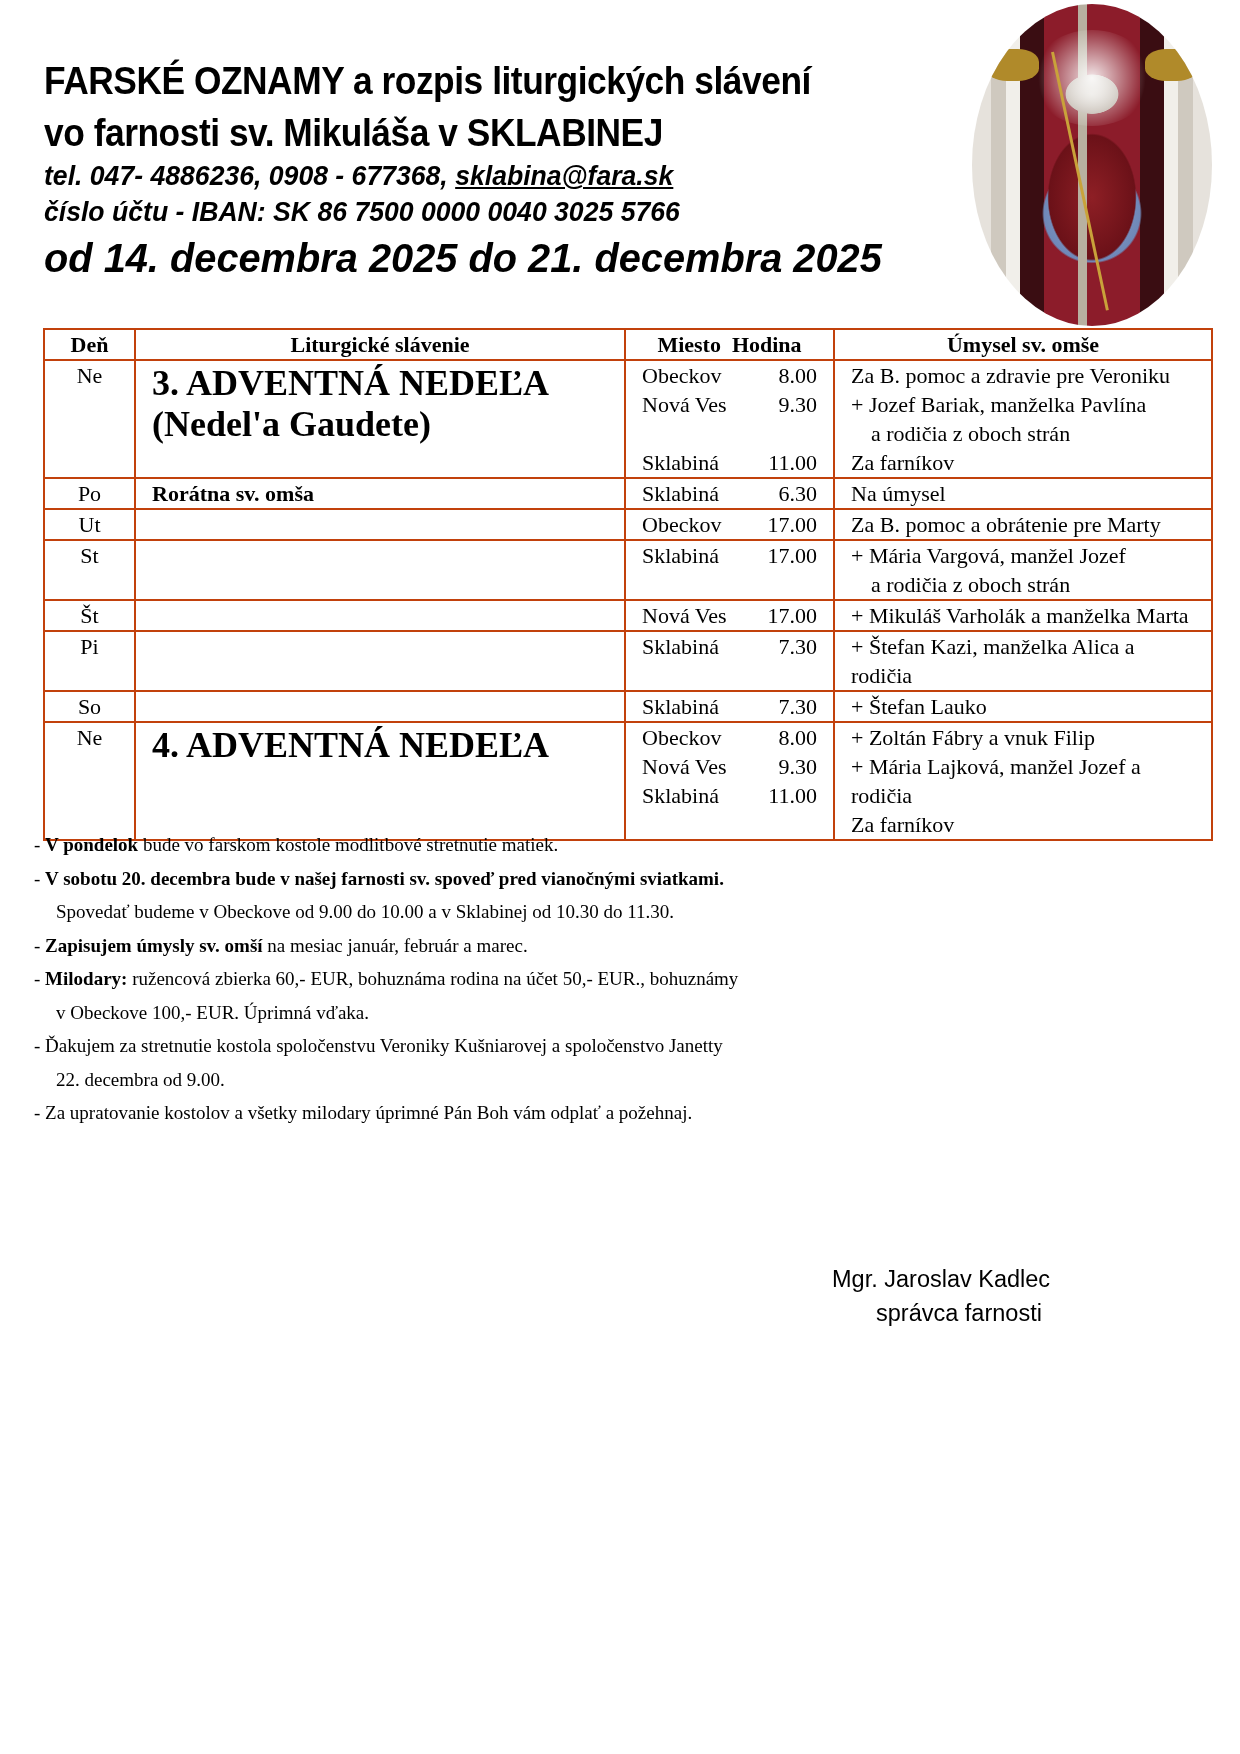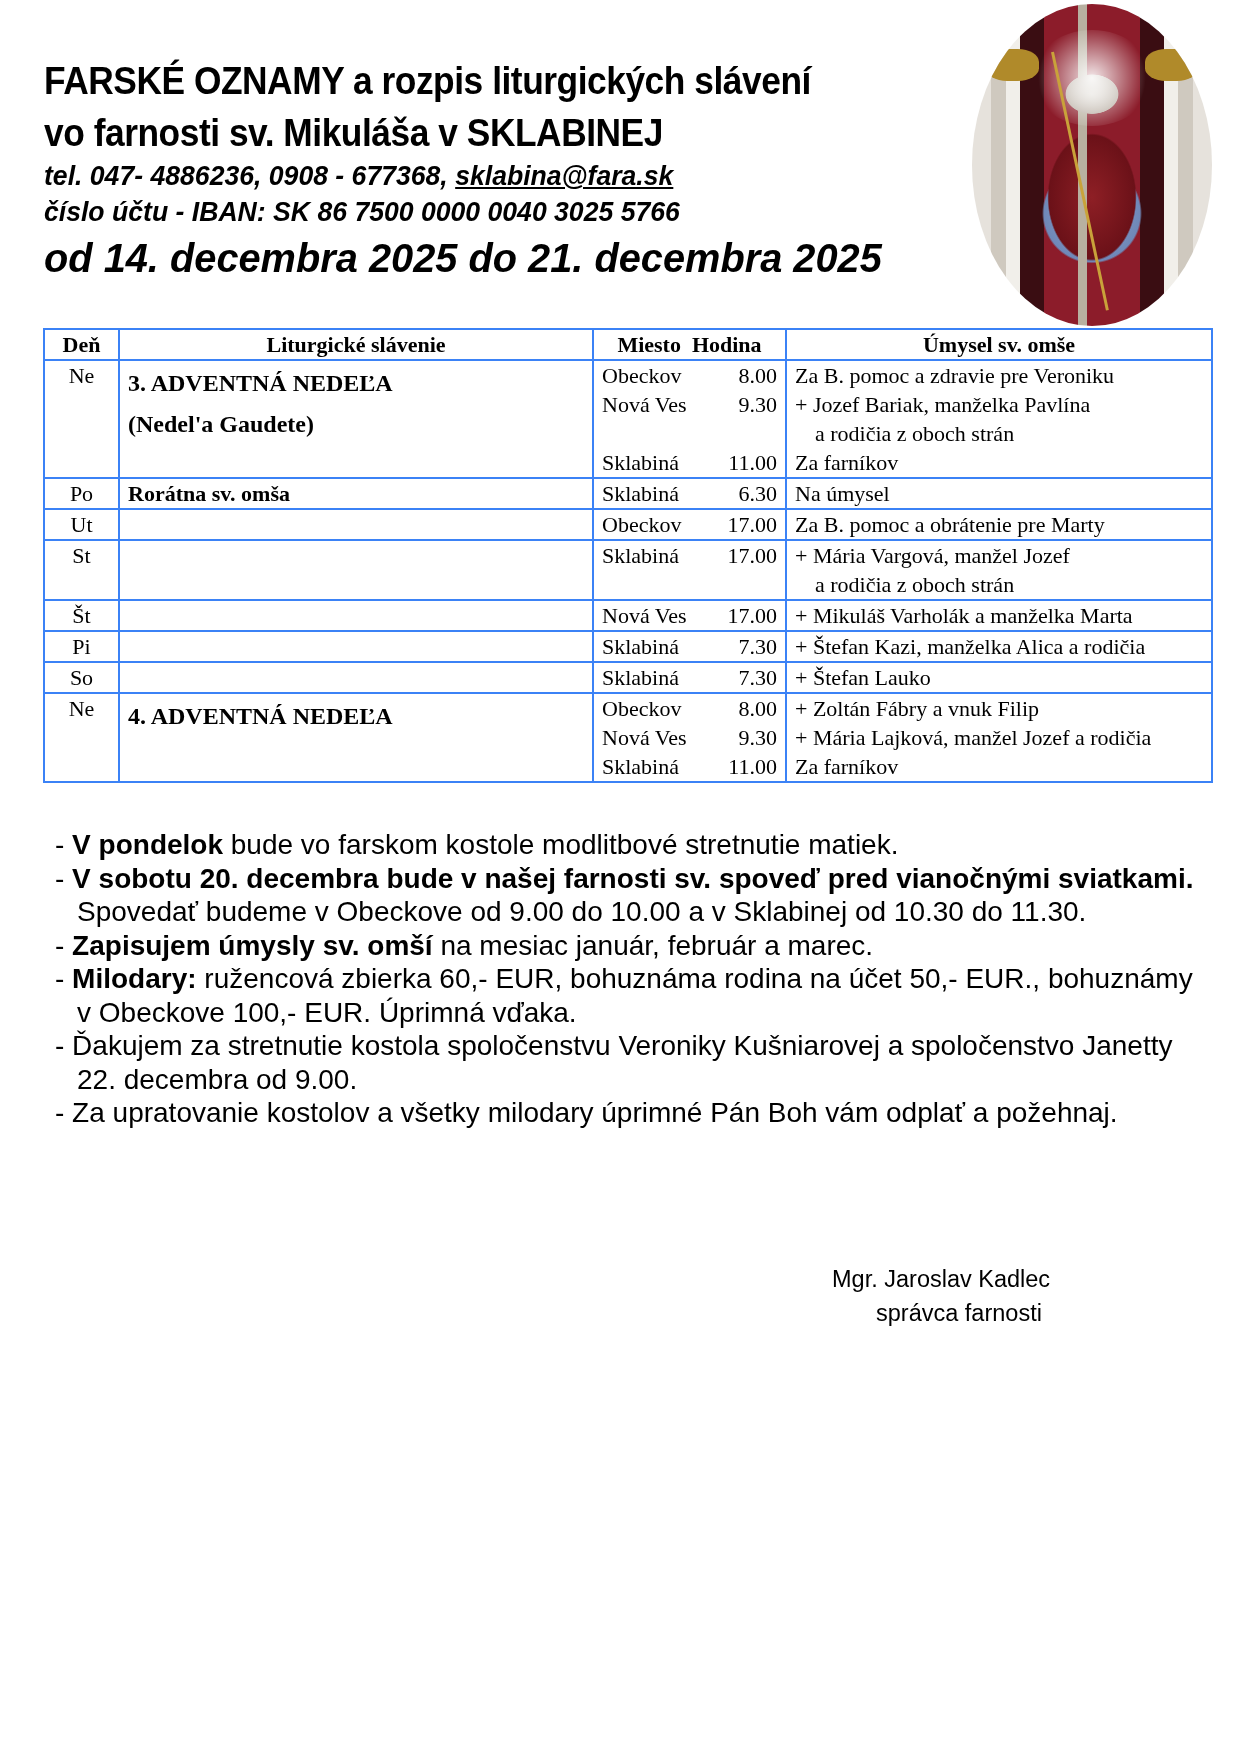--- a/index.html
+++ b/index.html
@@ -19,33 +19,33 @@
              radial-gradient(ellipse 30% 32% at 50% 60%, #8e1f25 0%, #6b1118 60%, transparent 62%),
              radial-gradient(ellipse 40% 30% at 50% 65%, #8fa7cf 0%, #6f88b8 50%, transparent 52%),
              linear-gradient(90deg, #e6e2dc 0 8%, #cfc9bf 8% 14%, #f1efea 14% 20%, #3a0d12 20% 30%, #8c1c2a 30% 70%, #3a0d12 70% 80%, #f1efea 80% 86%, #cfc9bf 86% 92%, #e6e2dc 92%);
   }
   .photo .glow { position:absolute; left:25%; top:8%; width:50%; height:30%; border-radius:50%; background:radial-gradient(circle, rgba(255,255,255,0.9), rgba(255,255,255,0) 70%); }
   .photo .cap-l { position:absolute; left:6%; top:14%; width:22%; height:10%; background:#b08a2a; border-radius:40%; }
   .photo .cap-r { position:absolute; right:6%; top:14%; width:22%; height:10%; background:#b08a2a; border-radius:40%; }
   .photo .staff { position:absolute; left:33%; top:15%; width:3px; height:82%; background:#c9a23a; transform:rotate(-12deg); transform-origin:top; }
 
   table.sched { position:absolute; left:43px; top:328px; width:1170px; border-collapse:collapse; font-family:"Liberation Serif", serif; font-size:22px; }
-  table.sched td, table.sched th { border:2px solid #3b82f6; padding:0 8px; vertical-align:top; line-height:29px; }
+  table.sched td, table.sched th { border:2px solid #c2410c; padding:0 16px; vertical-align:top; line-height:29px; }
   table.sched th { font-weight:bold; text-align:center; font-size:22px; height:29px; }
   .c-day { width:57px; text-align:center; }
   .c-lit { width:456px; }
   .c-mh { width:175px;margin-top:12px; }
   .c-um { }
-  .lit-big { font-weight:bold; font-size:24px; line-height:38px; padding-top:3px; display:block; }
+  .lit-big { font-weight:bold; font-size:36px; line-height:38px; padding-top:3px; display:block; }
   .lit-small { font-weight:bold; font-size:22px;margin-top:7px; }
   .mh-line { display:flex; justify-content:space-between; }
   .um-line.indent { padding-left:20px; }
   .blank { height:29px; }
 
-  .notes { position:absolute; left:55px; top:828px; width:1180px; font-family:Liberation Sans, sans-serif; font-size:28px; line-height:33.5px; }
+  .notes { position:absolute; left:34px; top:828px; width:1180px; font-family:Liberation Serif, serif; font-size:19px; line-height:33.5px; }
   .notes p { margin:0; white-space:nowrap; }
   .notes .ind { padding-left:22px; }
   .notes b { font-weight:bold; }
 
   .sig { position:absolute; font-family:Liberation Sans, sans-serif; font-size:23.5px; white-space:nowrap; }
   .sig1 { left:832px; top:1266px; }
   .sig2 { left:876px; top:1300px; }
 </style>
 </head>
 <body>

